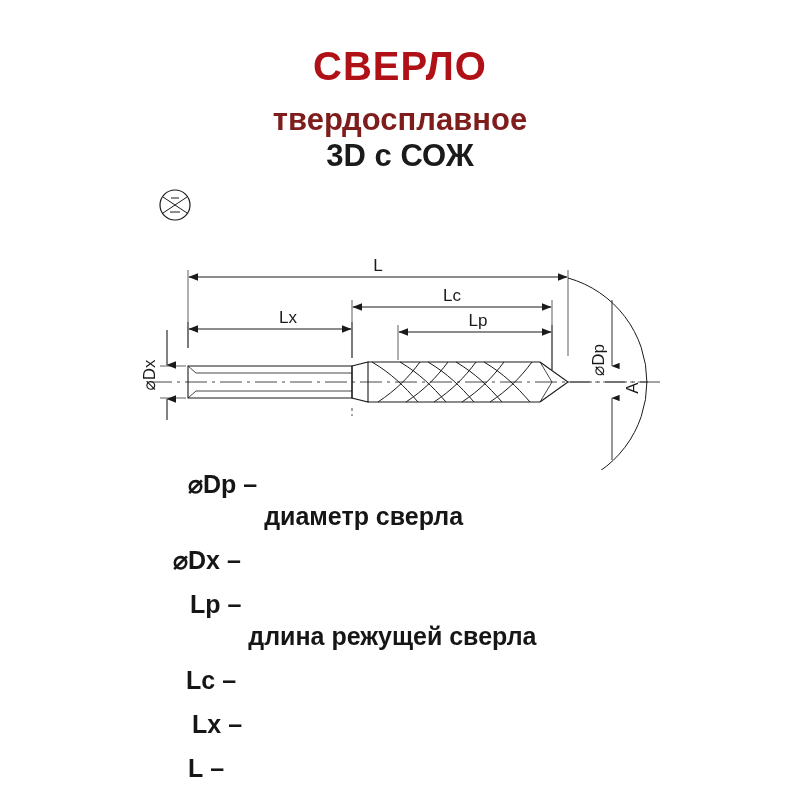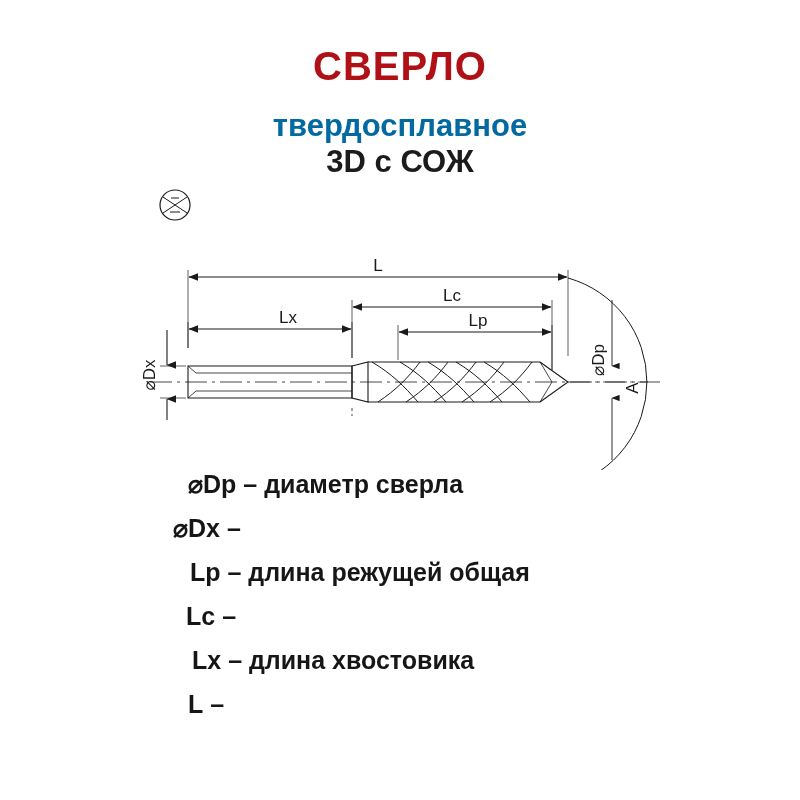--- a/index.html
+++ b/index.html
@@ -33,22 +33,22 @@
     font-size: 40px;
     font-weight: bold;
     letter-spacing: 1px;
     color: #b01116;
     line-height: 1.1;
     margin: 0;
   }
   .title-sub1 {
     font-size: 31px;
     font-weight: bold;
-    color: #0369a1;
-    margin-top: 20px;
+    color: #7f1d1d;
+    margin-top: 14px;
     line-height: 1.15;
   }
   .title-sub2 {
     font-size: 31px;
     font-weight: bold;
     color: #1b1b1b;
     line-height: 1.15;
     text-align: center;
   }
 
@@ -81,20 +81,21 @@
     justify-content: flex-start;
     white-space: pre;
   }
   .legend-sym {
     display: inline-block;
     text-align: right;
     min-width: 0;
   }
   .legend-text {
     font-weight: bold;
+    margin-top: 32px;
   }
   .row-0 { padding-left: 188px; }
   .row-1 { padding-left: 173px; }
   .row-2 { padding-left: 190px; }
   .row-3 { padding-left: 186px; }
   .row-4 { padding-left: 192px; }
   .row-5 { padding-left: 188px; }
 </style>
 </head>
 <body>
@@ -220,30 +221,29 @@
       <span> – </span>
       <span class="legend-text">диаметр сверла</span>
     </div>
     <div class="legend-row row-1">
       <span class="legend-sym">⌀Dx</span>
       <span> – </span>
     </div>
     <div class="legend-row row-2">
       <span class="legend-sym">Lp</span>
       <span> – </span>
-      <span class="legend-text">длина режущей общая</span>
+      <span class="legend-text">длина режущей сверла</span>
     </div>
     <div class="legend-row row-3">
       <span class="legend-sym">Lc</span>
       <span> – </span>
     </div>
     <div class="legend-row row-4">
       <span class="legend-sym">Lx</span>
       <span> – </span>
-      <span class="legend-text">длина хвостовика</span>
     </div>
     <div class="legend-row row-5">
       <span class="legend-sym">L</span>
       <span> – </span>
     </div>
   </div>
 
 </div>
 
 </body></html>

